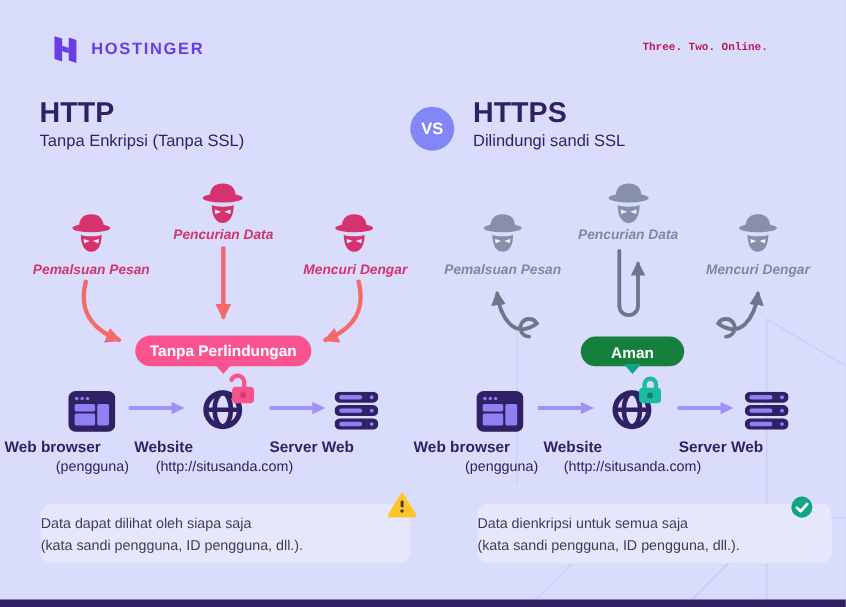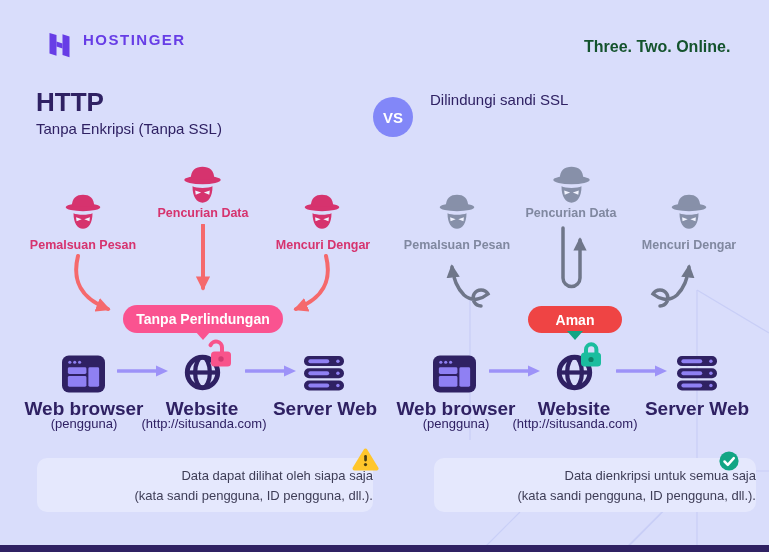--- a/index.html
+++ b/index.html
@@ -1,39 +1,39 @@
 <!DOCTYPE html>
 <html><head>
 <meta charset="utf-8">
 <style>
   html,body{margin:0;padding:0;background:#c9cef2;}
   .canvas{position:relative;width:769px;height:552px;background:#D9DDFB;
     font-family:"Liberation Sans",sans-serif;overflow:hidden;}
   .abs{position:absolute;}
-  .brand-row{display:flex;gap:10px;}
+  .brand-row{display:flex;align-items:center;gap:10px;}
   .brand-text{font-size:15px;font-weight:800;letter-spacing:1.5px;color:#673DE6;}
-  .tagline{font-size:16px;font-weight:700;color:#14532d;}
+  .tagline{font-size:10px;font-weight:700;color:#be185d;font-family:Liberation Mono, monospace;}
   .title{color:#2F2163;text-align:left;}
   .title .t1{font-size:26px;font-weight:800;margin:0;line-height:1.1;}
   .title .t2{font-size:15px;font-weight:500;margin:4px 0 0;line-height:1.1;}
   .vs{width:40px;height:40px;border-radius:50%;background:#8287F8;color:#fff;
     font-size:15px;font-weight:800;display:flex;align-items:center;justify-content:center;text-align:right;}
-  .threat-label{font-size:12.5px;font-weight:700;text-align:center;width:150px;}
+  .threat-label{font-size:12.5px;font-weight:700;text-align:center;width:150px;font-style:italic;}
   .pinktxt{color:#D6336E;}
   .graytxt{color:#8088A0;}
   .pill{border-radius:15px;color:#fff;text-align:right;font-weight:600;font-size:14px;
     display:flex;align-items:center;justify-content:center;}
   .pill-pink{background:#FA5390;}
-  .pill-green{background:#ef4444;}
+  .pill-green{background:#15803d;}
   .tri{width:0;height:0;border-left:8px solid transparent;border-right:8px solid transparent;
     border-top:9px solid #FA5390;}
   .tri-green{border-top-color:#12A584;}
-  .node-label{font-size:19px;font-weight:700;color:#2F2163;text-align:center;width:160px;}
+  .node-label{font-size:14px;font-weight:700;color:#2F2163;text-align:left;width:160px;}
   .node-sub{font-size:13px;font-weight:400;color:#2F2163;text-align:center;width:200px;}
-  .note{background:#E5E8FD;border-radius:10px;color:#3E3D56;font-size:13px;text-align:right;
+  .note{background:#E5E8FD;border-radius:10px;color:#3E3D56;font-size:13px;text-align:left;
     line-height:19.5px;padding-top:8px;box-sizing:border-box;}
   .footer-bar{left:0;bottom:0;width:769px;height:7px;background:#2F2163;}
 </style>
 </head>
 <body>
 
 <div class="canvas">
 
   <svg class="abs" style="left:0;top:0" width="769" height="552">
     <defs>
@@ -109,20 +109,21 @@
   <div class="abs tagline" style="left:584px;top:38px">Three. Two. Online.</div>
 
   <div class="abs title" style="left:36px;top:88px;width:334px">
     <div class="t1">HTTP</div>
     <div class="t2">Tanpa Enkripsi (Tanpa SSL)</div>
   </div>
   <div class="abs vs" style="left:373px;top:97px">
     <span>VS</span>
   </div>
   <div class="abs title" style="left:430px;top:88px;width:290px">
+    <div class="t1">HTTPS</div>
     <div class="t2">Dilindungi sandi SSL</div>
   </div>
 
   <svg class="abs" style="left:61px;top:193px;color:#D6336E" width="44" height="38">
       <use href="#spy"></use>
     </svg>
   <svg class="abs" style="left:179px;top:165px;color:#D6336E" width="47" height="40">
       <use href="#spy"></use>
     </svg>
   <svg class="abs" style="left:300px;top:193px;color:#D6336E" width="44" height="38">

